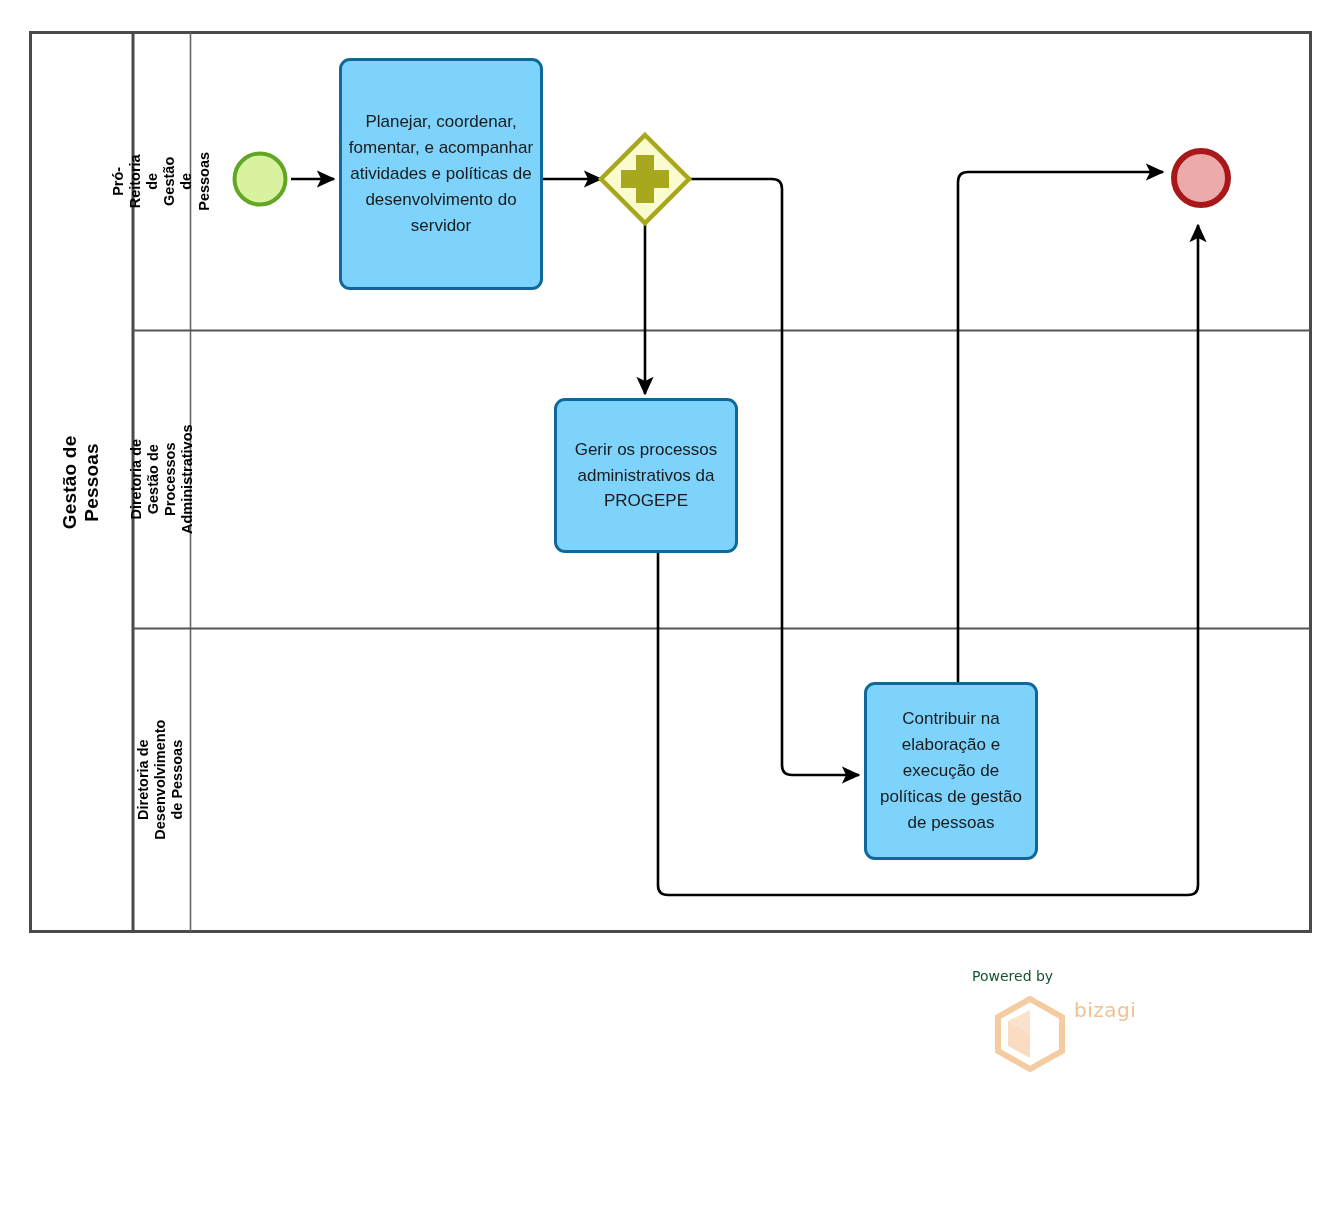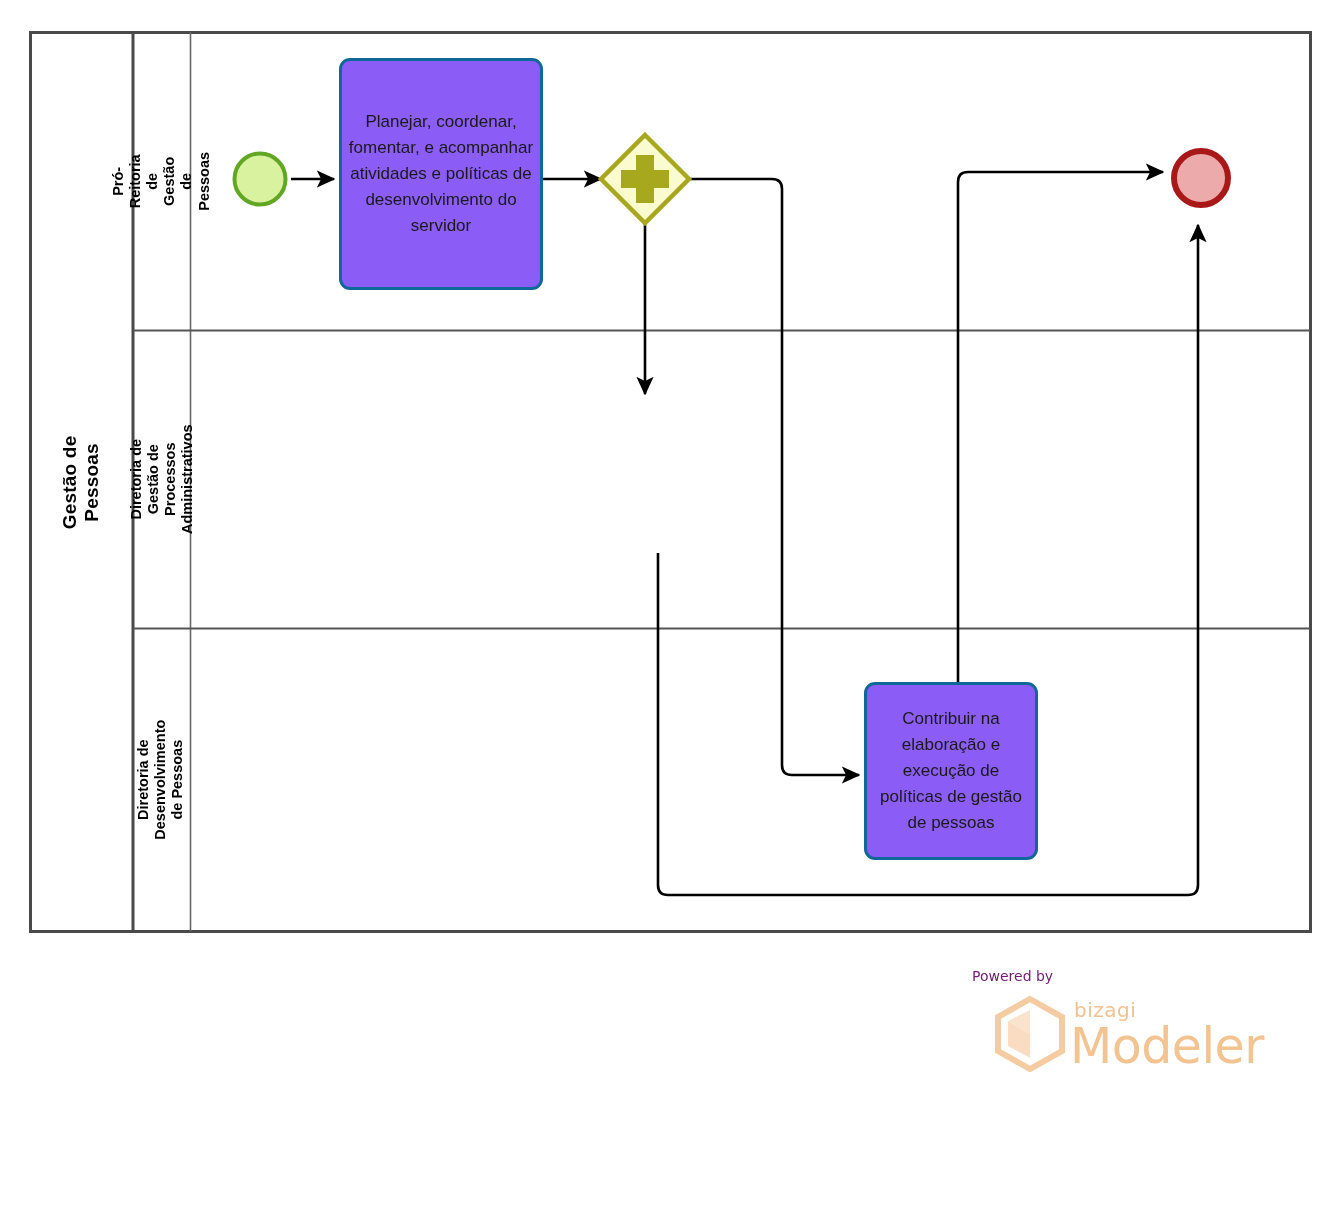--- a/index.html
+++ b/index.html
@@ -15,31 +15,31 @@
           text-align:center;font-weight:bold;color:#000;line-height:1.18;}
   .vlabel > span{display:block;transform:rotate(-90deg);white-space:pre-line;}
 
   #pool-title{left:30px;top:32px;width:103px;height:900px;font-size:19px;letter-spacing:.2px;}
   #lane0-title{left:133px;top:32px;width:57px;height:298px;font-size:14.5px;}
   #lane1-title{left:133px;top:330px;width:57px;height:298px;font-size:14.5px;}
   #lane2-title{left:133px;top:628px;width:57px;height:304px;font-size:14.5px;}
 
   
   .task{position:absolute;box-sizing:border-box;border:3px solid #10689a;border-radius:11px;
-        background:#8b5cf6;display:flex;align-items:center;justify-content:center;}
+        background:#7dd3fc;display:flex;align-items:center;justify-content:center;}
   .task span{display:block;text-align:center;color:#1a1a1a;font-size:17px;line-height:1.52;
              padding:0 6px;white-space:pre-line;}
 
   #task-planejar{left:339px;top:58px;width:204px;height:232px;}
   #task-gerir{left:554px;top:398px;width:184px;height:155px;}
   #task-contribuir{left:864px;top:682px;width:174px;height:178px;}
 
   
   #watermark{position:absolute;left:966px;top:968px;width:290px;height:105px;}
-  #wm-powered{position:absolute;left:6px;top:0px;font-size:14px;color:#701a75;
+  #wm-powered{position:absolute;left:6px;top:0px;font-size:14px;color:#14532d;
               font-family:"DejaVu Sans",sans-serif;}
   #wm-hex{position:absolute;left:28px;top:28px;width:72px;height:76px;}
   #wm-bizagi{position:absolute;left:108px;top:30px;font-size:20px;color:#f3c08f;
              letter-spacing:.5px;font-family:"DejaVu Sans",sans-serif;}
   #wm-modeler{position:absolute;left:104px;top:50px;font-size:49px;color:#f3c391;
               letter-spacing:-.5px;font-family:"DejaVu Sans",sans-serif;}
 </style>
 </head>
 <body>
 
@@ -93,28 +93,30 @@
   <div class="vlabel" id="lane1-title">
     <span>Diretoria de Gestão de Processos Administrativos</span>
   </div>
   <div class="vlabel" id="lane2-title">
     <span>Diretoria de Desenvolvimento de Pessoas</span>
   </div>
 
   <div class="task" id="task-planejar">
     <span>Planejar, coordenar, fomentar, e acompanhar atividades e políticas de desenvolvimento do servidor</span>
   </div>
+  <div class="task" id="task-gerir">
+    <span>Gerir os processos administrativos da PROGEPE</span>
+  </div>
   <div class="task" id="task-contribuir">
     <span>Contribuir na elaboração e execução de políticas de gestão de pessoas</span>
   </div>
 
   <div id="watermark">
     <div id="wm-powered">Powered by</div>
     <svg id="wm-hex" viewBox="0 0 72 76">
       <polygon points="36,3 68,21 68,55 36,73 4,55 4,21" fill="none" stroke="#f5cba2" stroke-width="6"></polygon>
       <polygon points="14,25 36,38 36,14" fill="#fae3cd"></polygon>
       <polygon points="14,25 36,38 36,62 14,50" fill="#f9dcc2"></polygon>
     </svg>
     <div id="wm-bizagi">bizagi</div>
-    <div id="wm-modeler">Modeler</div>
   </div>
 
 </div>
 
 </body></html>

